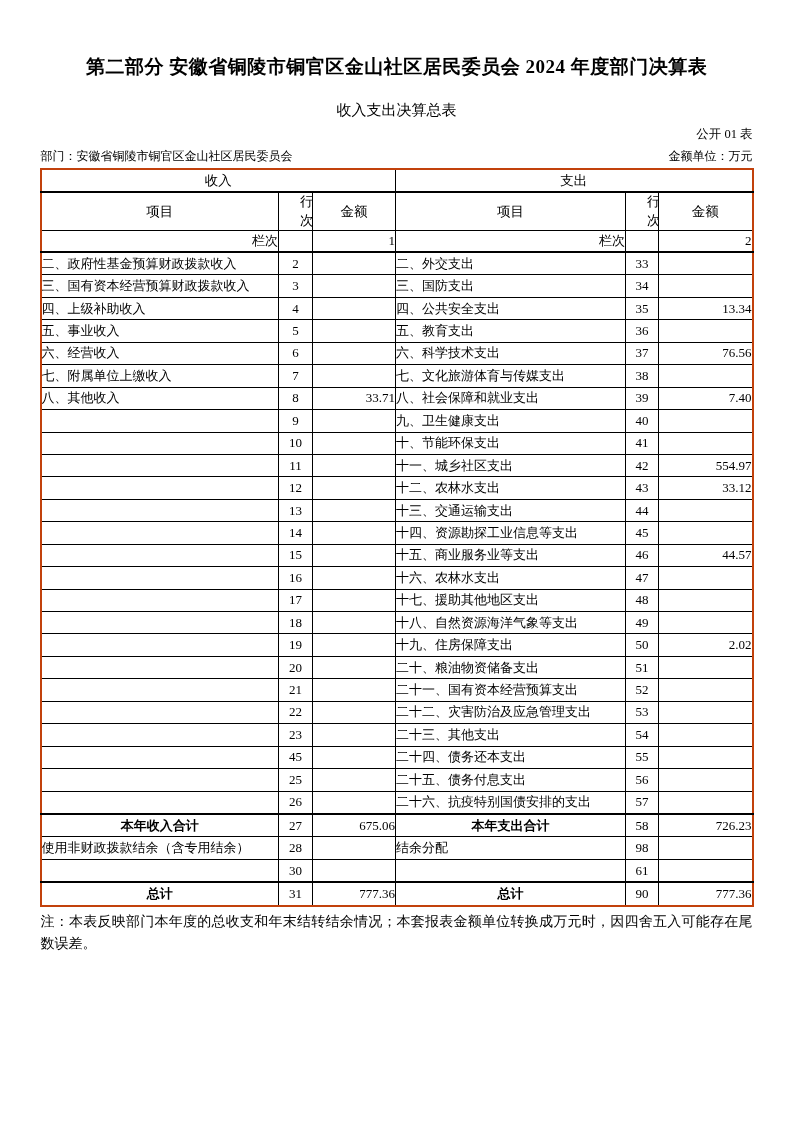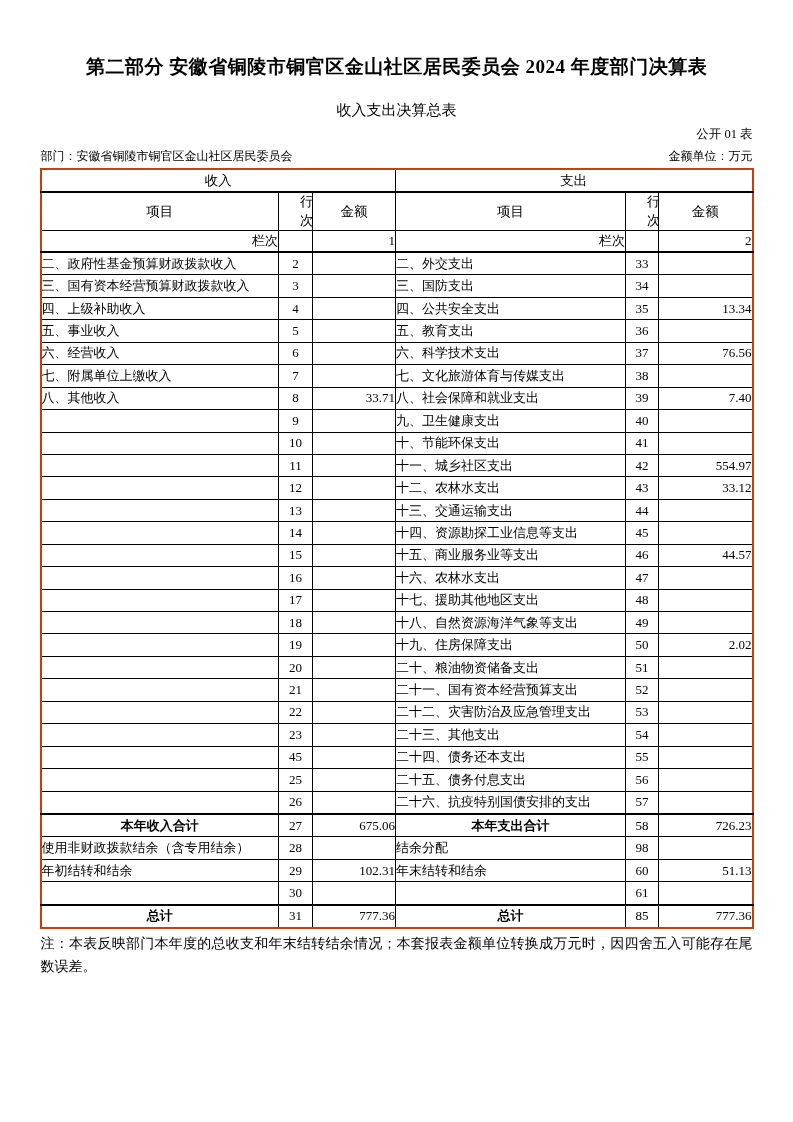--- a/index.html
+++ b/index.html
@@ -330,41 +330,33 @@
         </tr>
         <tr class="data-row">
           <td class="item">使用非财政拨款结余（含专用结余）</td>
           <td class="line">28</td>
           <td class="amt"></td>
           <td class="item">结余分配</td>
           <td class="line">98</td>
           <td class="amt"></td>
         </tr>
         <tr class="data-row">
-          <td class="item">年初结转和结余</td>
-          <td class="line">29</td>
-          <td class="amt">102.31</td>
-          <td class="item">年末结转和结余</td>
-          <td class="line">60</td>
-          <td class="amt">51.13</td>
-        </tr>
-        <tr class="data-row">
           <td class="item"></td>
           <td class="line">30</td>
           <td class="amt"></td>
           <td class="item"></td>
           <td class="line">61</td>
           <td class="amt"></td>
         </tr>
         <tr class="data-row total">
           <td class="item">总计</td>
           <td class="line">31</td>
           <td class="amt">777.36</td>
           <td class="item">总计</td>
-          <td class="line">85</td>
+          <td class="line">90</td>
           <td class="amt">777.36</td>
         </tr>
       </tbody>
   </table>
 
   <div class="note">注：本表反映部门本年度的总收支和年末结转结余情况；本套报表金额单位转换成万元时，因四舍五入可能存在尾数误差。</div>
 
 </div>
 
 </body></html>

